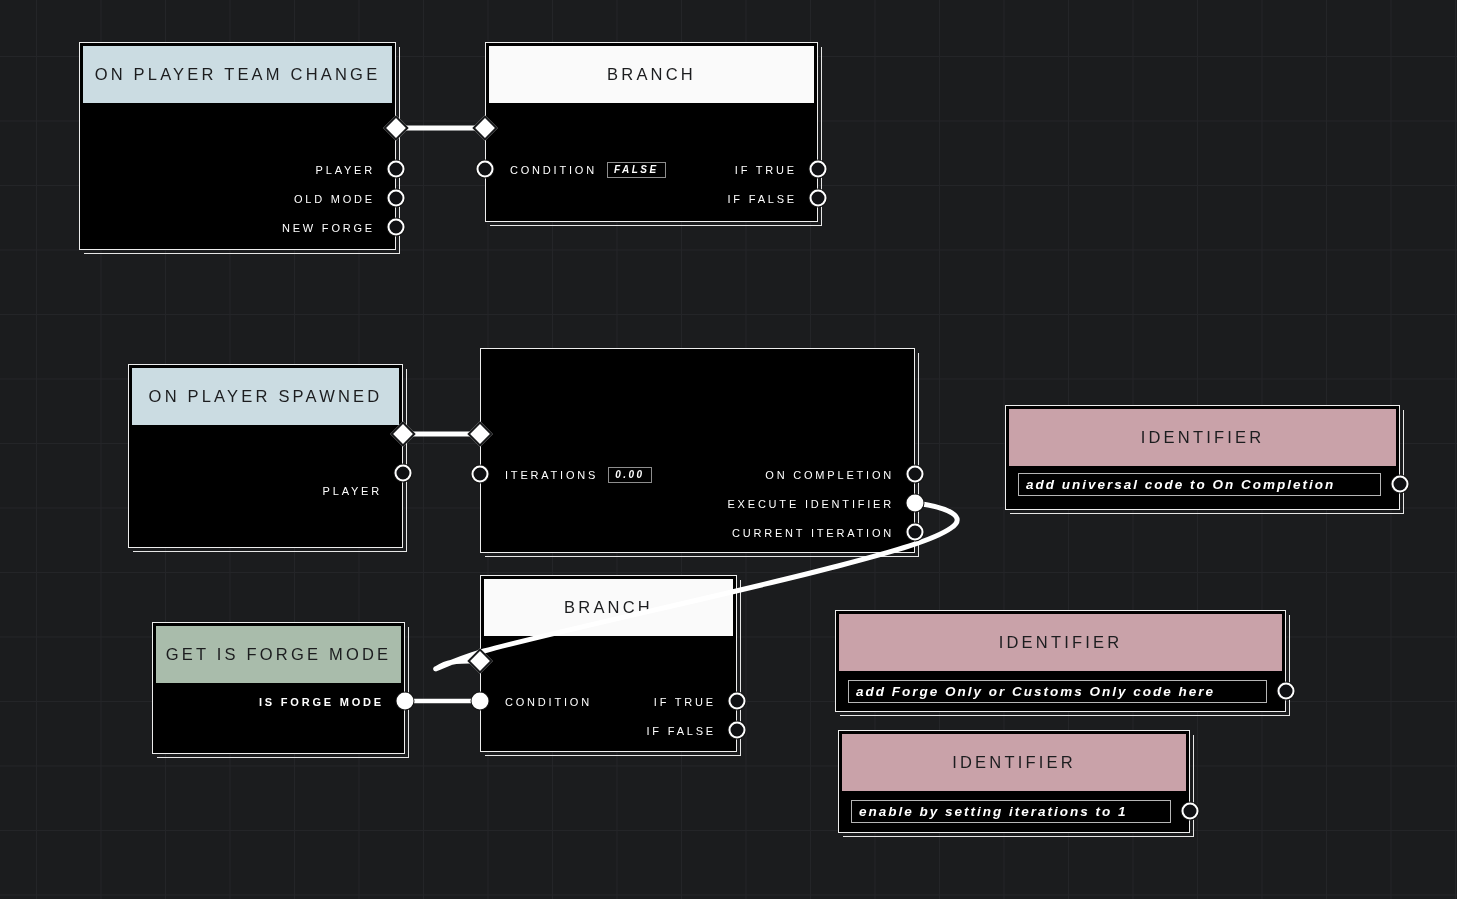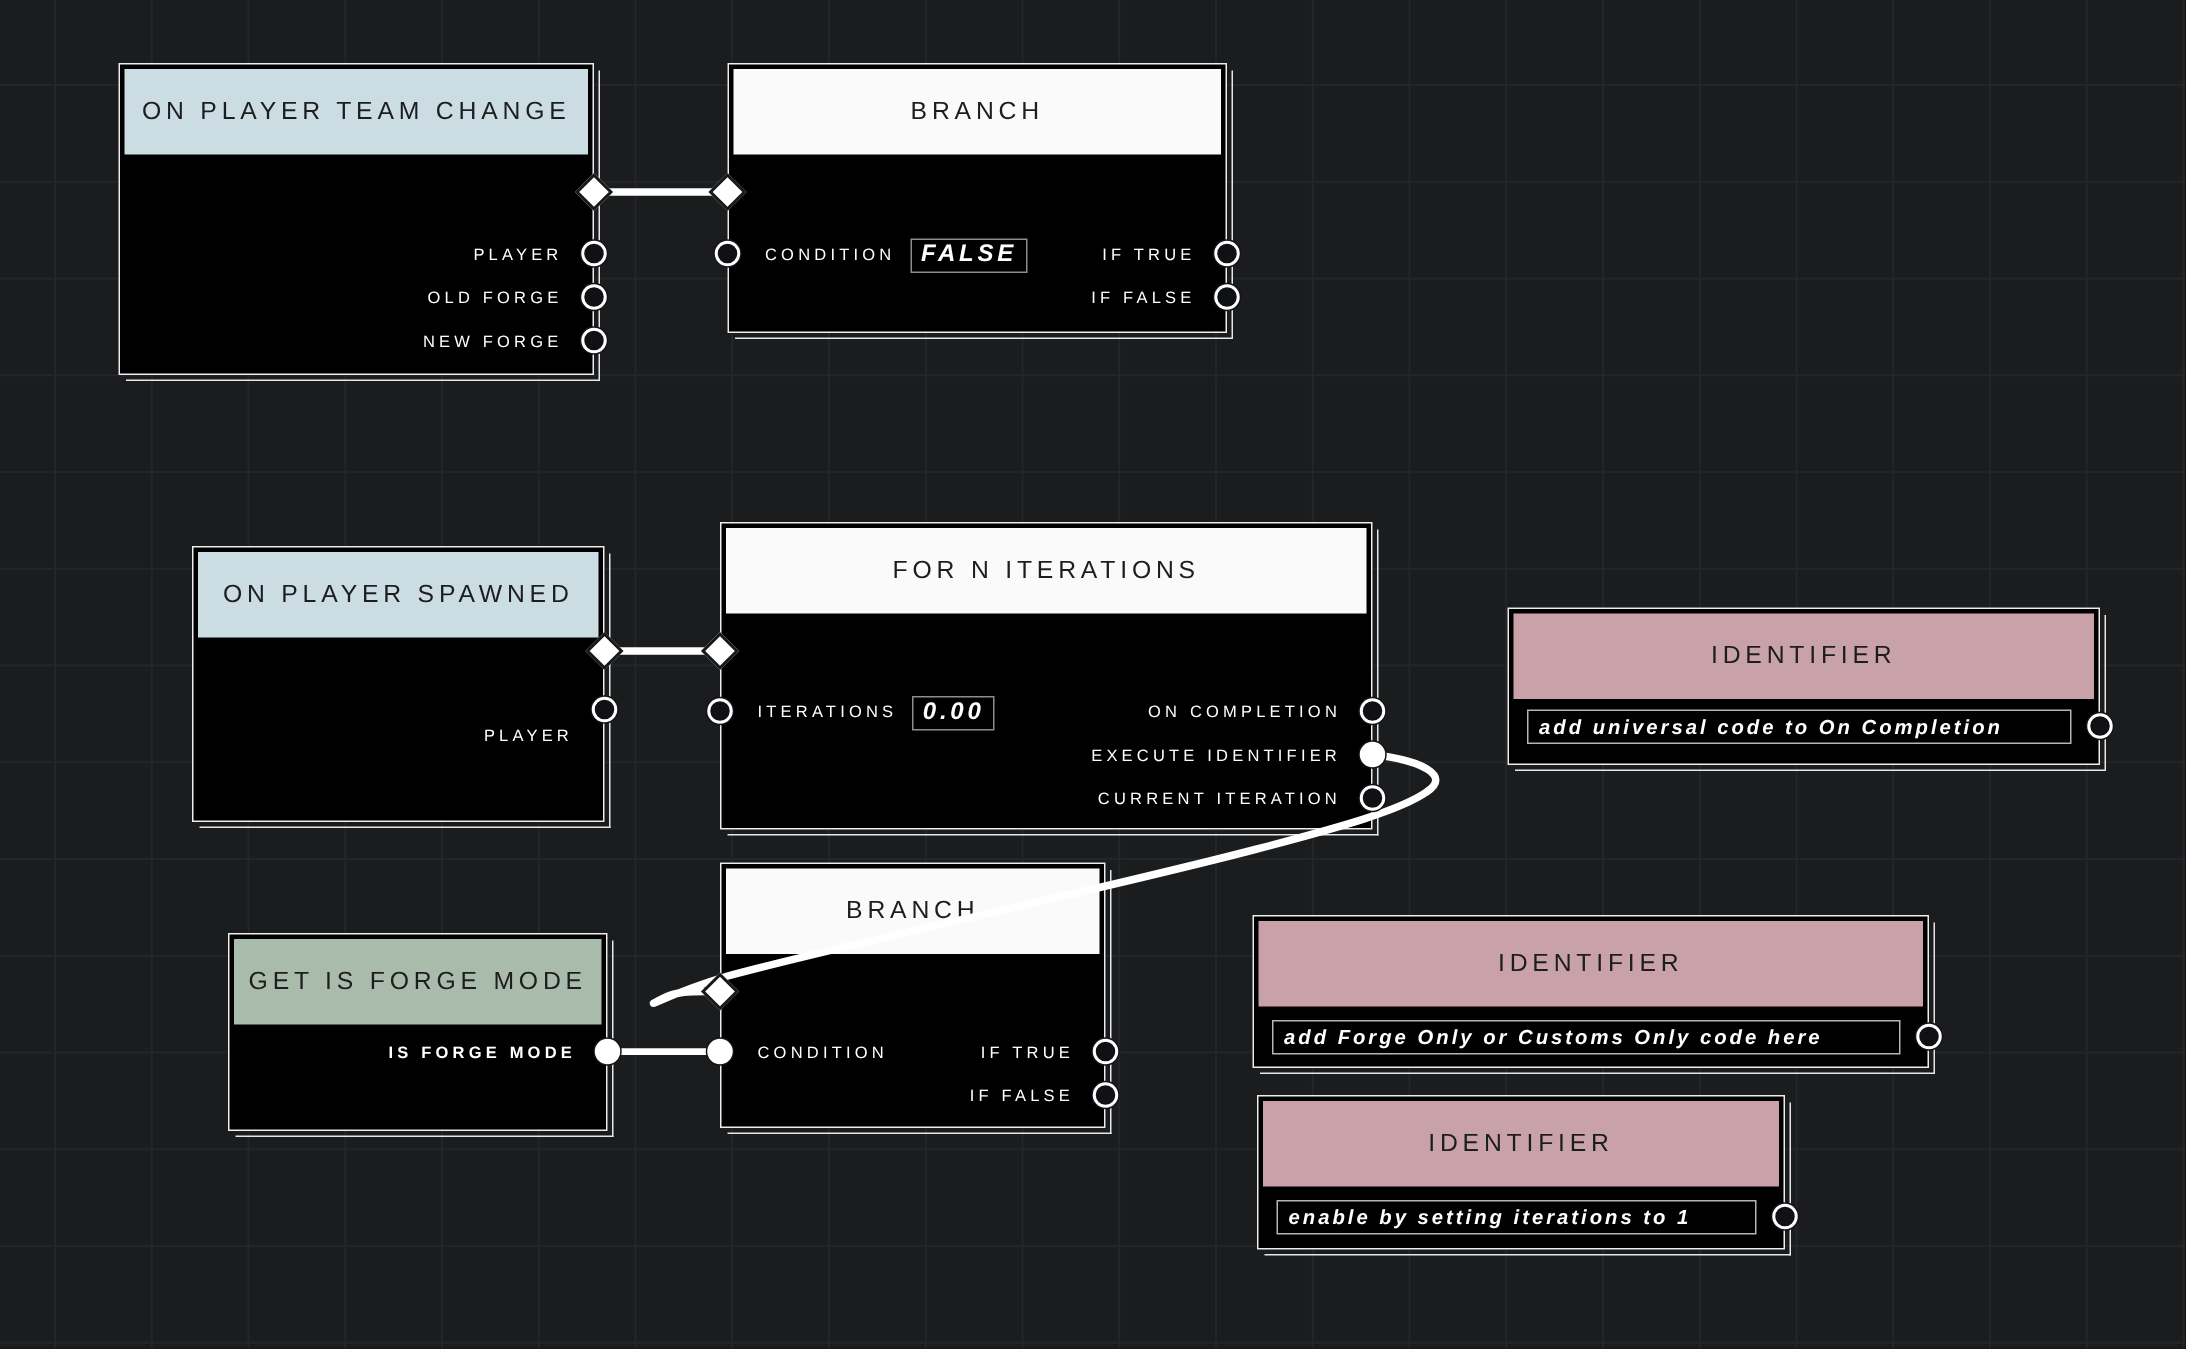--- a/index.html
+++ b/index.html
@@ -56,21 +56,21 @@
   }
   .grp{display:flex;align-items:center;}
   .grp.right{margin-left:auto;}
   .lbl{
     color:#ffffff;font-size:11px;letter-spacing:2.8px;
     white-space:nowrap;
   }
   .valbox{
     margin-left:10px;
     border:1px solid #8d8d8d;
-    color:#ffffff;font-size:16px;font-style:italic;font-weight:600;
+    color:#ffffff;font-size:10px;font-style:italic;font-weight:600;
     letter-spacing:2.5px;padding:1px 6px 2px 6px;white-space:nowrap;
   }
   .textbox{
     position:absolute;left:12px;right:18px;height:23px;
     border:1px solid #b5b5b5;box-sizing:border-box;
     display:flex;align-items:center;
     color:#ffffff;font-size:13.5px;font-style:italic;font-weight:600;
     letter-spacing:2px;padding:0 7px;white-space:nowrap;overflow:hidden;
   }
   .pin-dot{
@@ -95,21 +95,21 @@
         <div class="header" style="height: 57px;">
           <span class="title">ON PLAYER TEAM CHANGE</span>
         </div>
         <div class="row" style="top: 116px;">
           <div class="grp right">
             <span class="lbl">PLAYER</span>
           </div>
         </div>
         <div class="row" style="top: 145px;">
           <div class="grp right">
-            <span class="lbl">OLD FORGE</span>
+            <span class="lbl">OLD MODE</span>
           </div>
         </div>
         <div class="row" style="top: 174px;">
           <div class="grp right">
             <span class="lbl">NEW FORGE</span>
           </div>
         </div>
       </div>
       <div class="node action" style="left: 485px; top: 42px; width: 333px; height: 180px;">
         <div class="header" style="height: 57px;">
@@ -134,23 +134,20 @@
         <div class="header" style="height: 57px;">
           <span class="title">ON PLAYER SPAWNED</span>
         </div>
         <div class="row" style="top: 115px;">
           <div class="grp right">
             <span class="lbl">PLAYER</span>
           </div>
         </div>
       </div>
       <div class="node action" style="left: 480px; top: 348px; width: 435px; height: 205px;">
-        <div class="header" style="height: 57px;">
-          <span class="title">FOR N ITERATIONS</span>
-        </div>
         <div class="row" style="top: 115px;">
           <div class="grp">
             <span class="lbl">ITERATIONS</span>
             <span class="valbox">0.00</span>
           </div>
           <div class="grp right">
             <span class="lbl">ON COMPLETION</span>
           </div>
         </div>
         <div class="row" style="top: 144px;">

